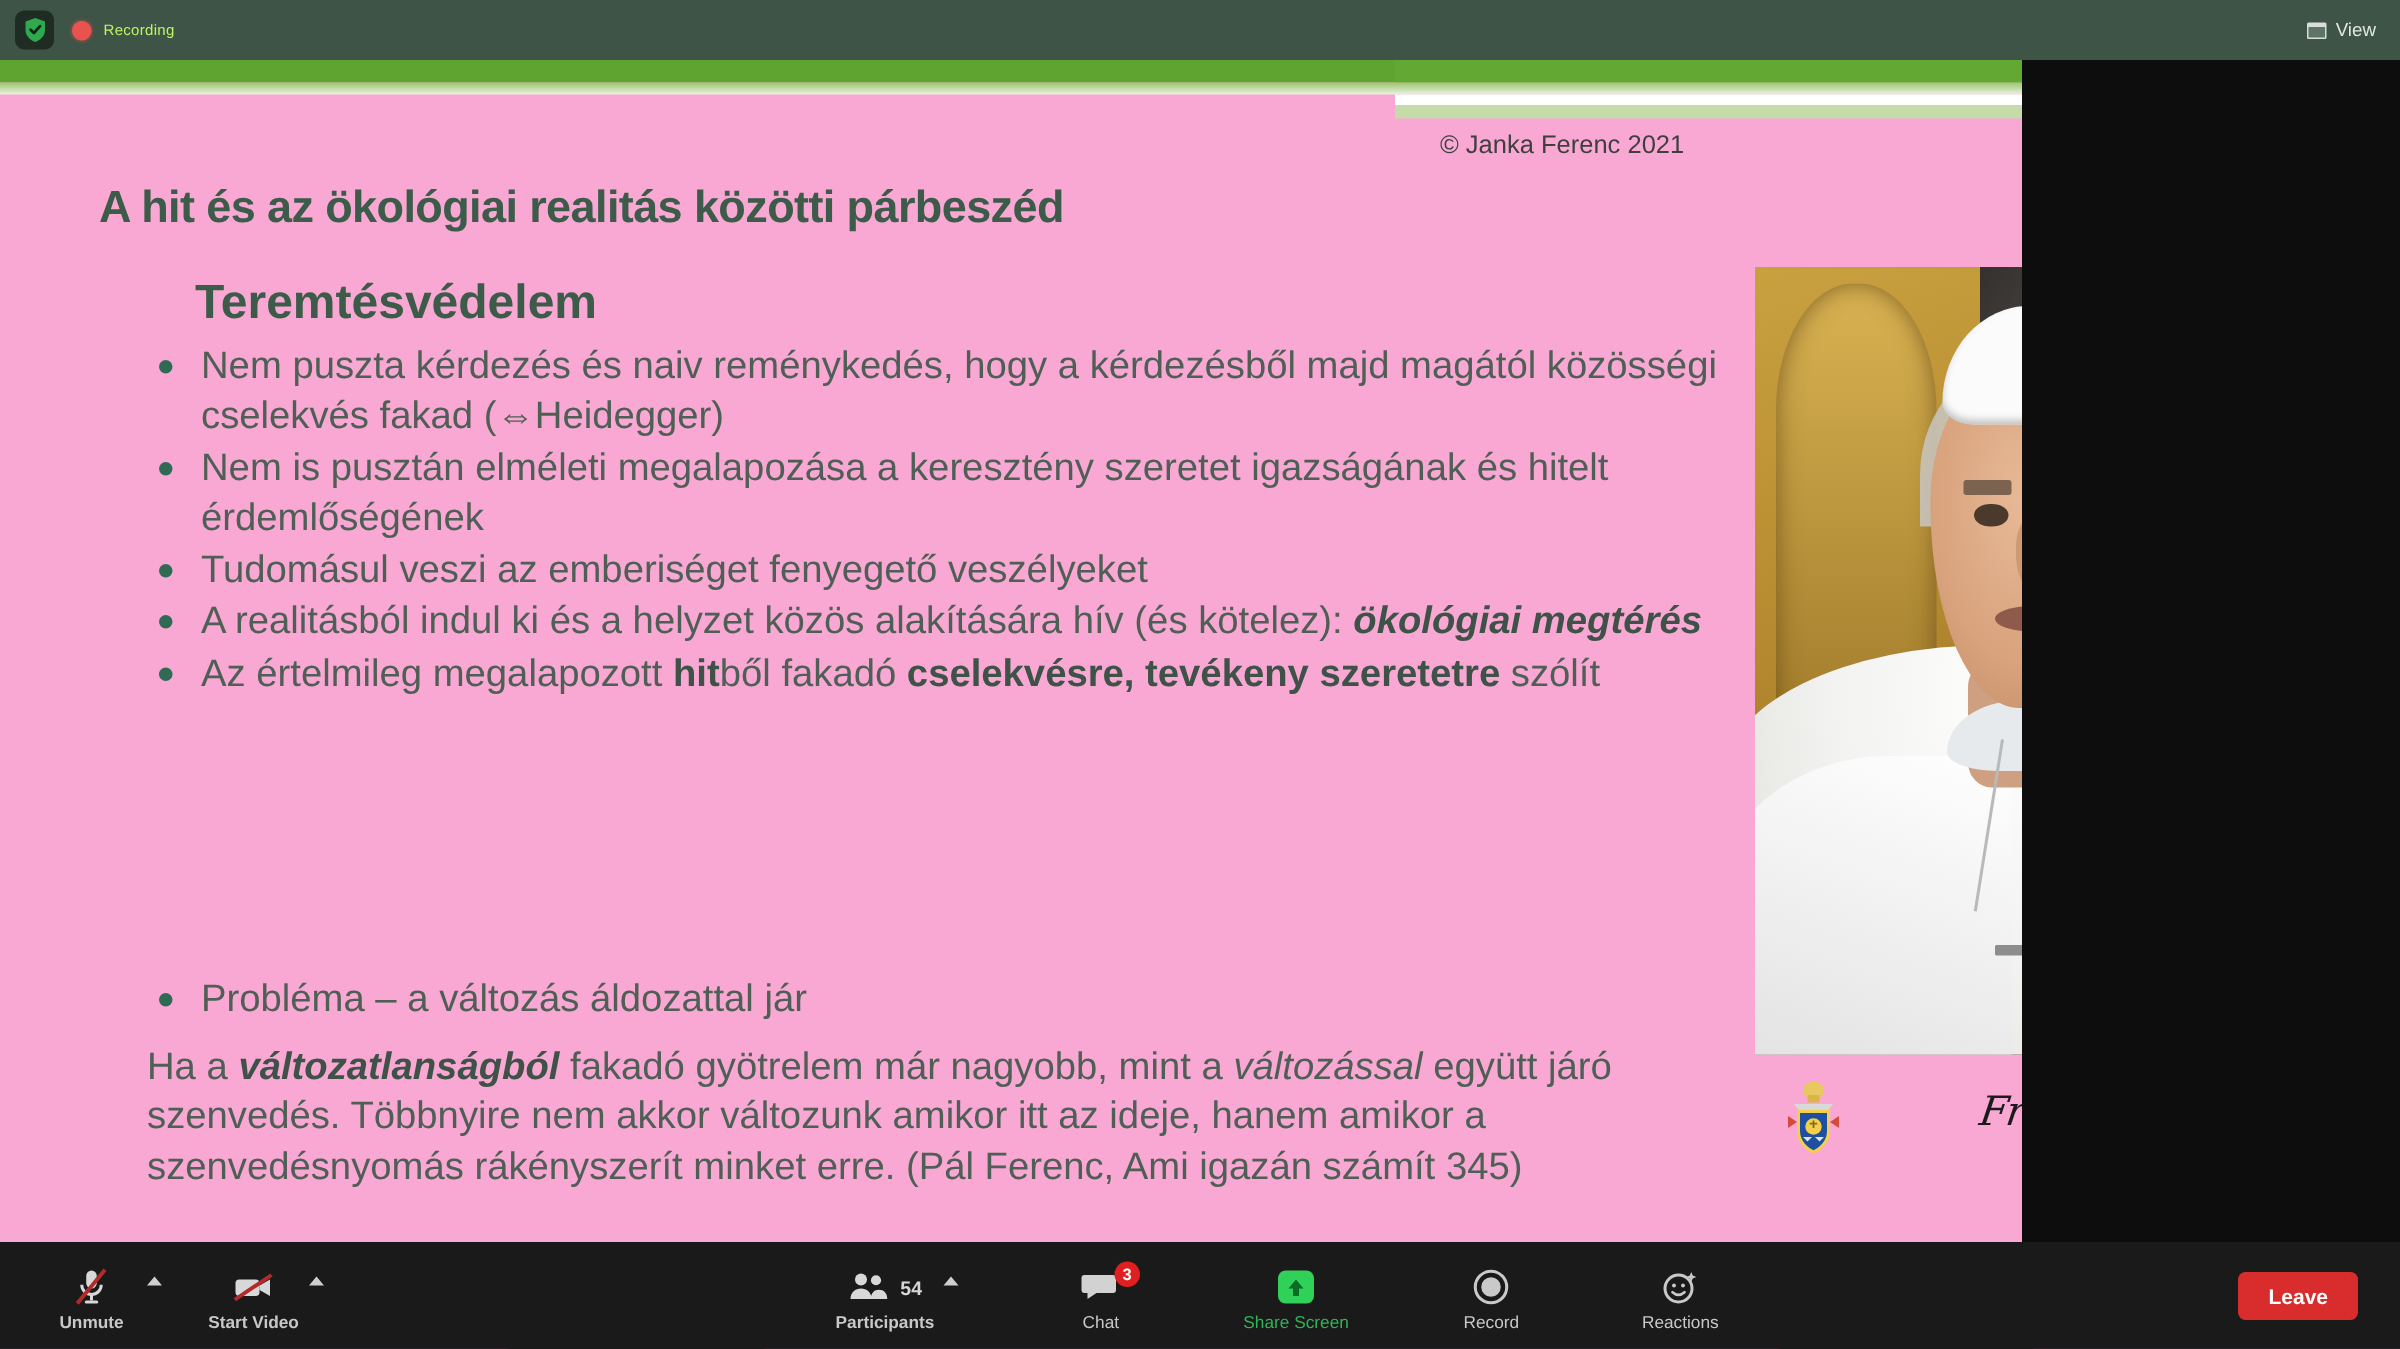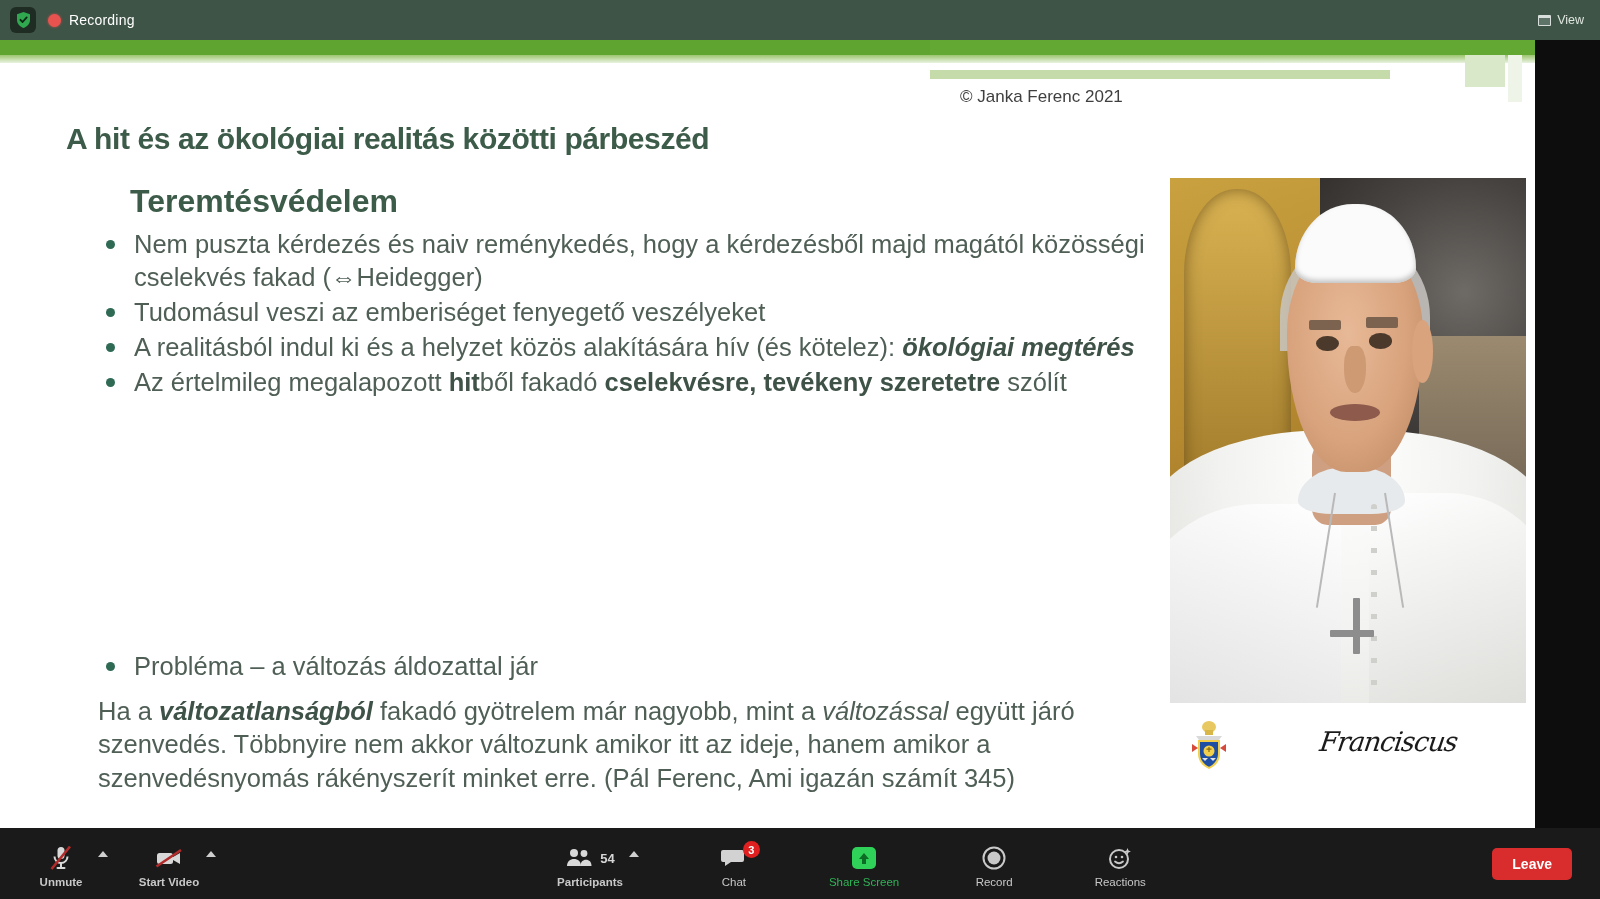--- a/index.html
+++ b/index.html
@@ -22,36 +22,36 @@
   .shield-box {
     width: 26px; height: 26px; border-radius: 6px; background: #1f2c24;
     display: flex; align-items: center; justify-content: center;
   }
   .shield-glyph { display:block; }
   .rec-group { display: flex; align-items: center; gap: 8px; }
   .rec-dot {
     width: 13px; height: 13px; border-radius: 50%;
     background: #e8534f; box-shadow: 0 0 3px rgba(232,83,79,.8);
   }
-  .rec-label { color: #ffffff; font-size: 14px; letter-spacing: .2px; }
+  .rec-label { color: #bef264; font-size: 10px; letter-spacing: .2px; }
   .topbar-right { display: flex; align-items: center; gap: 6px; padding-right: 6px; }
   .view-icon {
     width: 13px; height: 11px; background: #d8dedb; border-radius: 1px;
     position: relative;
   }
   .view-icon::after {
     content: ""; position: absolute; left: 1px; top: 3px; right: 1px; bottom: 1px;
     background: #5f7468;
   }
   .view-label { color: #dfe6e0; font-size: 12.5px; }
 
   
   .slide {
-    position: absolute; left: 0; top: 40px; width: 1535px; height: 788px;
-    background: #ffffff; overflow: hidden;
+    position: absolute; left: 0; top: 40px; width: 1348px; height: 788px;
+    background: #f9a8d4; overflow: hidden;
   }
   .band-dark {
     position: absolute; left: 0; top: 0; width: 1600px; height: 15px;
     background: #5fa330;
   }
   .band-dark-right {
     position: absolute; left: 930px; top: 0; width: 670px; height: 15px;
     background: #63a832;
   }
   .band-light {
@@ -287,20 +287,21 @@
     <div class="band-seg-c"></div>
     <div class="band-seg-d"></div>
 
     <div class="copyright">© Janka Ferenc 2021</div>
     <div class="slide-title">A hit és az ökológiai realitás közötti párbeszéd</div>
     <div class="subhead">Teremtésvédelem</div>
 
     <div class="body-col">
       <ul class="bullets">
         <li><span><span>Nem puszta kérdezés és naiv reménykedés, hogy a kérdezésből majd magától közösségi cselekvés fakad (⇔Heidegger)</span></span></li>
+        <li><span><span>Nem is pusztán elméleti megalapozása a keresztény szeretet igazságának és hitelt érdemlőségének</span></span></li>
         <li><span><span>Tudomásul veszi az emberiséget fenyegető veszélyeket</span></span></li>
         <li><span><span>A realitásból indul ki és a helyzet közös alakítására hív (és kötelez): </span><span class="bi">ökológiai megtérés</span></span></li>
         <li><span><span>Az értelmileg megalapozott </span><span class="b">hit</span><span>ből fakadó </span><span class="b">cselekvésre, tevékeny szeretetre</span><span> szólít</span></span></li>
       </ul>
     </div>
 
     <div class="para">
       <ul class="bullets">
         <li>
           <span>Probléma – a változás áldozattal jár</span>

